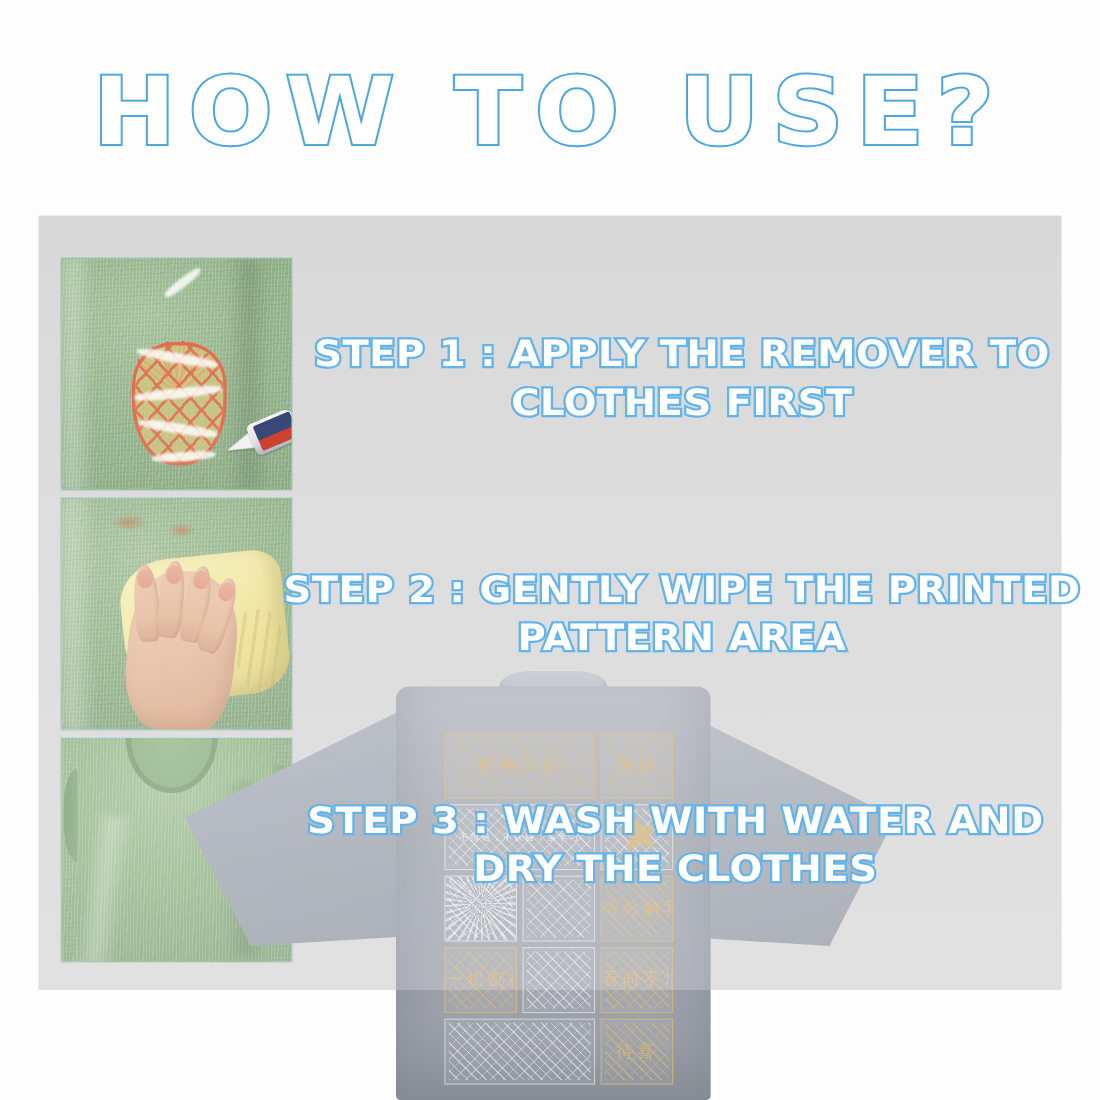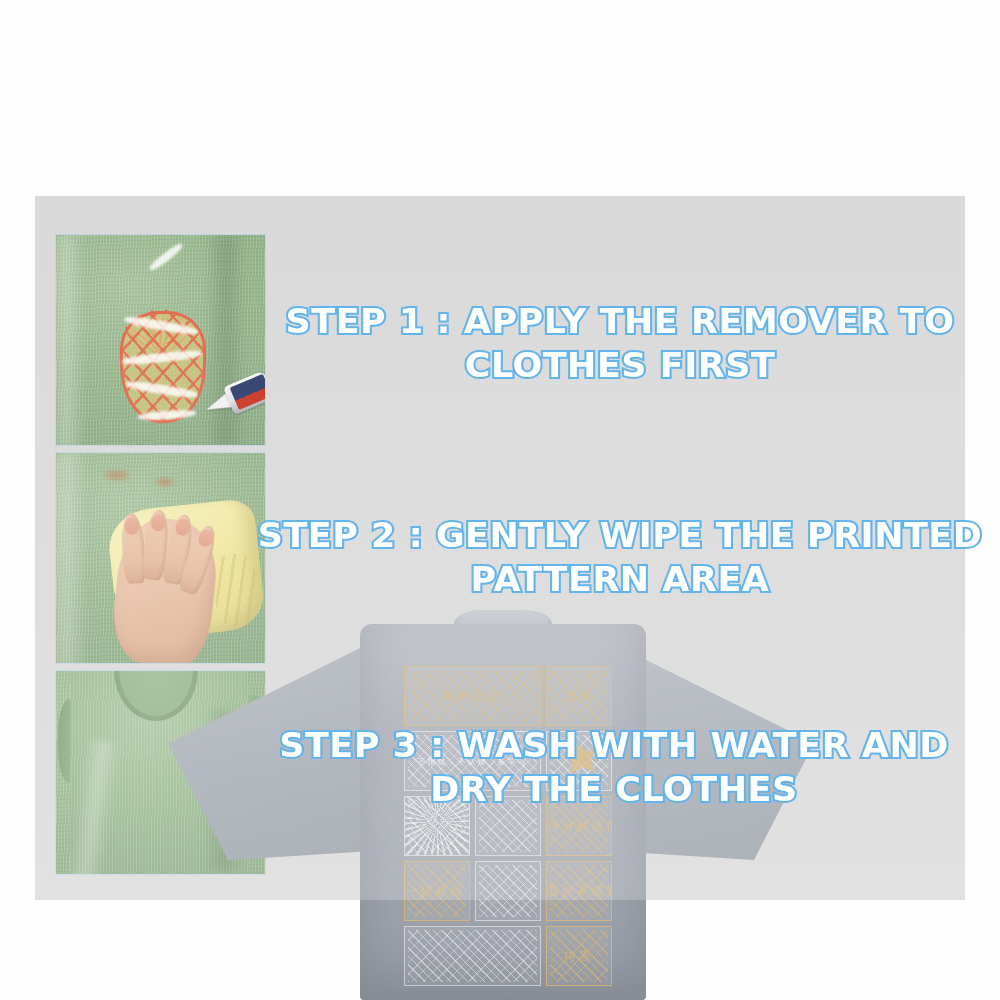--- a/index.html
+++ b/index.html
@@ -239,21 +239,21 @@
   }
   .pcell.tan:before {
     background:
       repeating-linear-gradient(45deg, rgba(216,182,120,.8) 0 1px, rgba(0,0,0,0) 1px 6px),
       repeating-linear-gradient(-45deg, rgba(216,182,120,.5) 0 1px, rgba(0,0,0,0) 1px 9px);
   }
   .pcell .cjk {
     position: absolute; left: 0; right: 0; top: 50%; transform: translateY(-50%);
     text-align: center;
     font-family: "DejaVu Sans", sans-serif;
-    font-size: 12px; letter-spacing: 3px;
+    font-size: 16px; letter-spacing: 3px;
     color: rgba(216,182,120,.95);
     white-space: nowrap;
   }
   .pcell.whitecjk .cjk { color: rgba(255,255,255,.8); font-size: 8px; letter-spacing: 2px; }
   .sunburst {
     position: absolute; inset: 0;
     background: repeating-conic-gradient(from 0deg at 50% 42%,
       rgba(255,255,255,.55) 0deg 4deg, rgba(0,0,0,0) 4deg 11deg);
   }
   .blob {
@@ -287,20 +287,23 @@
   }
   .step-1 { top: 104px; }
   .step-2 { top: 318px; }
   .step-3 { top: 528px; left: -6px; }
 </style>
 </head>
 <body>
 
 <div class="page">
 
+  <div class="title-wrap">
+    <div class="title">HOW TO USE?</div>
+  </div>
 
   <div class="gray-panel"></div>
 
   <div class="big-tee">
     <div class="tee-sleeve left"></div>
     <div class="tee-sleeve right"></div>
     <div class="tee-collar"></div>
     <div class="tee-torso"></div>
     <div class="tee-print">
       <div class="pcell tan two">

